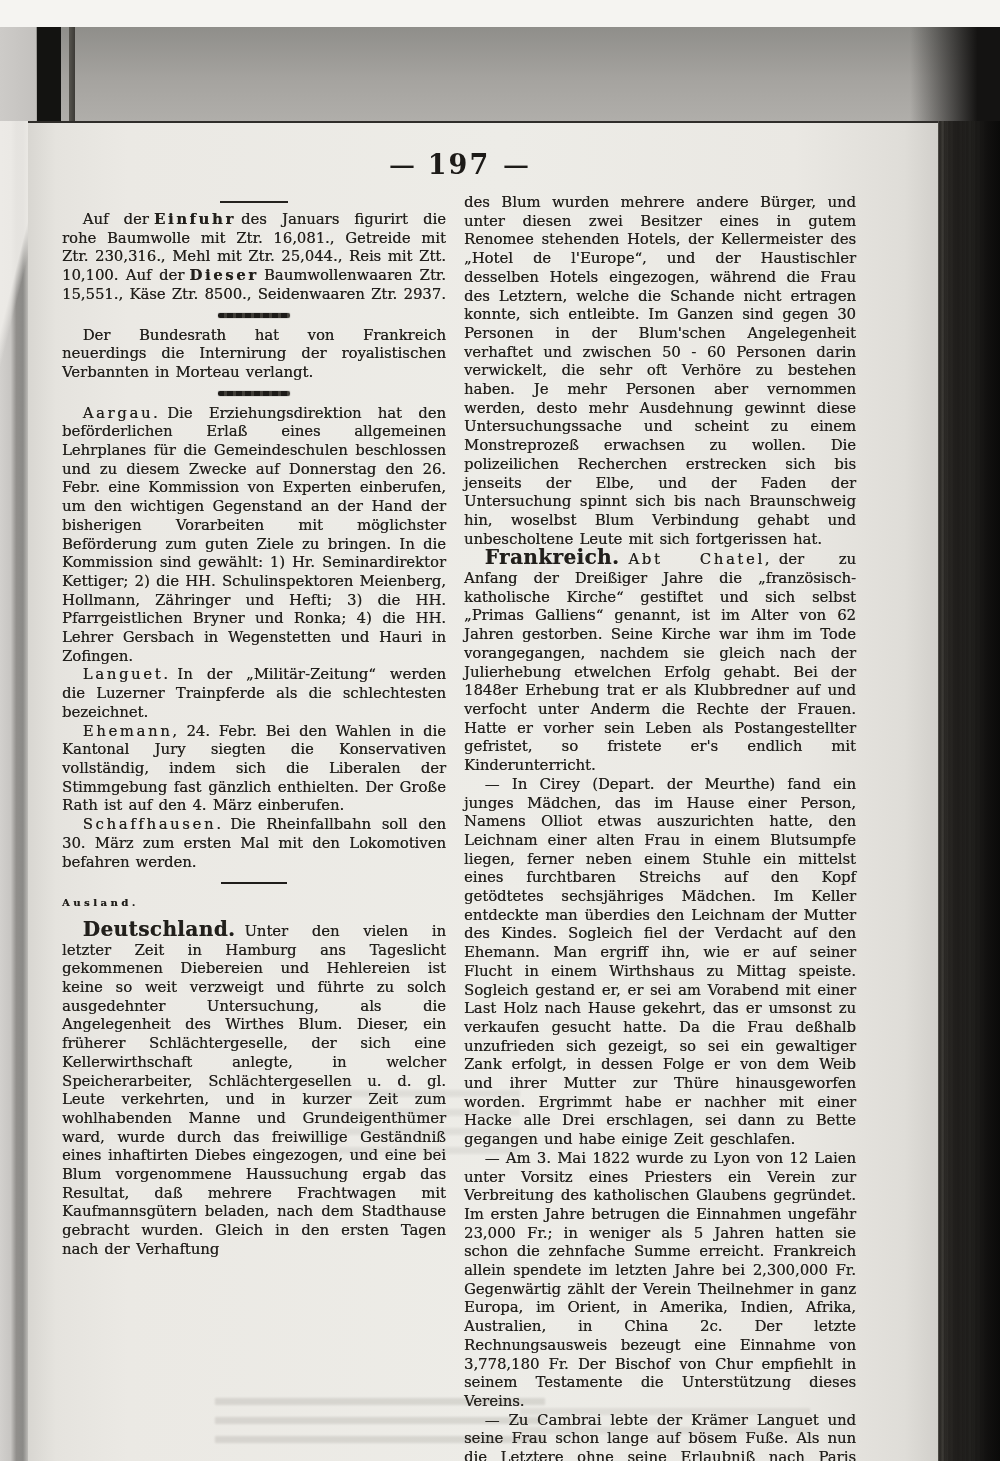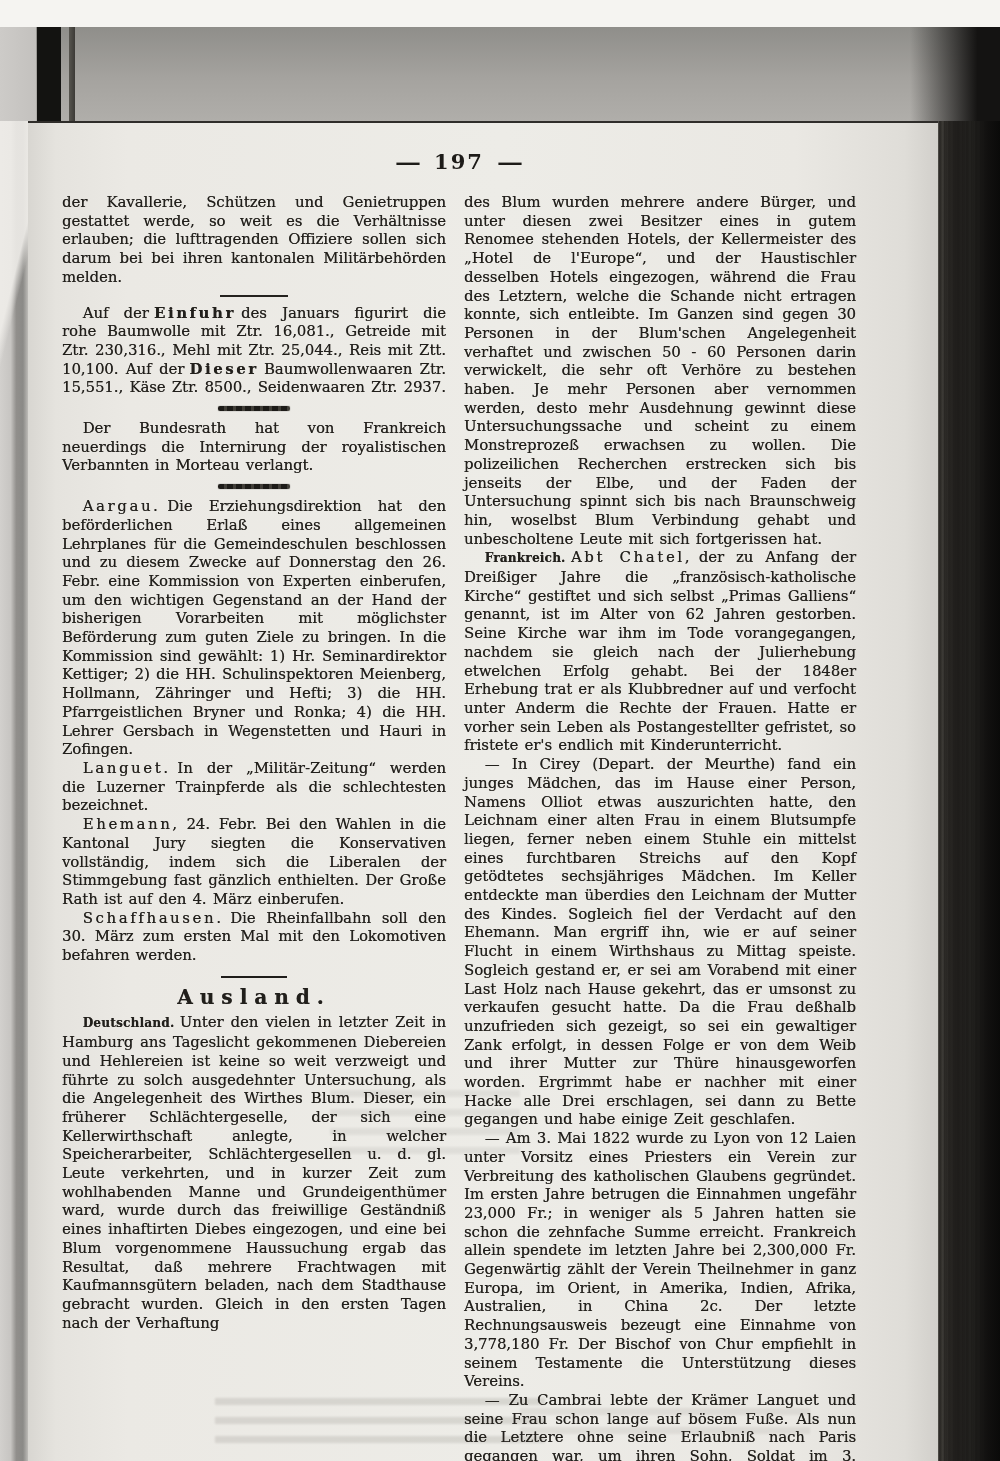--- a/index.html
+++ b/index.html
@@ -37,42 +37,42 @@
   
   .page{position:absolute;left:28px;top:121px;width:913px;height:1340px;
         border-top:2px solid #2f2d2a;
         background:linear-gradient(90deg,#d8d6d1 0px,#e5e3de 28px,#ebe9e4 100px,#edece7 52%,#eae8e3 84%,#dfddd8 96%,#d0cec9 100%);
         overflow:hidden;}
 
   .page-header{position:absolute;left:34px;top:26px;width:794px;
         display:flex;justify-content:center;align-items:center;gap:16px;
         color:#1d1b18;}
   .hdash{font-weight:bold;font-size:20px;transform:scaleX(1.3);}
-  .pagenum{font-weight:bold;font-size:21px;letter-spacing:2px;}
+  .pagenum{font-weight:bold;font-size:27px;letter-spacing:2px;}
 
   .columns{position:absolute;left:34px;top:70px;width:794px;display:flex;gap:18px;}
   .col{color:#211f1b;font-size:14.8px;line-height:18.7px;text-align:justify;
        word-spacing:1.5px;text-shadow:0.25px 0.15px 0 rgba(33,30,26,.75);}
   .col-left{width:384px;}
   .col-right{width:392px;}
   .para{margin:0;}
   .ind{text-indent:1.4em;}
 
   .sp{letter-spacing:0.18em;}
   .sp-mid{letter-spacing:0.18em;margin:16px .35em;font-weight:bold;}
   .lead{margin-right:.45em;}
-  .lead-bold{font-weight:bold;font-size:12px;margin-right:.45em;letter-spacing:.02em;}
+  .lead-bold{font-weight:bold;font-size:20px;margin-right:.45em;letter-spacing:.02em;}
 
   .rule{border:0;}
   .rule-plain{width:68px;height:0;border-top:2.5px solid #24221e;margin:8px auto 7px;}
   .rule-fuzzy{width:72px;height:5px;border-radius:2px;margin:9px auto 8px;
         background:repeating-linear-gradient(90deg,#1d1b18 0 6px,#413e38 6px 9px);
         box-shadow:0 0 1px rgba(20,18,15,.8);}
   .rule-ausland{width:66px;height:0;border-top:2.5px solid #1f1d1a;margin:11px auto 0;}
-  .ausland{text-align:center;font-weight:bold;font-size:20px;letter-spacing:.35em;
+  .ausland{font-weight:bold;font-size:10px;letter-spacing:.35em;
         margin:10px 0 7px;text-indent:0;}
 
   
   .ghost{position:absolute;filter:blur(1.3px);pointer-events:none;}
   .ghost1{left:215px;top:1398px;width:330px;height:46px;opacity:.16;
         background:repeating-linear-gradient(180deg,rgba(72,66,58,.8) 0 7px,transparent 7px 19px);}
   .ghost2{left:520px;top:1408px;width:290px;height:34px;opacity:.10;
         background:repeating-linear-gradient(180deg,rgba(72,66,58,.8) 0 7px,transparent 7px 19px);}
   .ghost3{left:330px;top:1090px;width:190px;height:70px;opacity:.09;
         background:repeating-linear-gradient(180deg,rgba(60,56,50,.8) 0 7px,transparent 7px 19px);}
@@ -96,21 +96,20 @@
 
     <div class="page-header">
       <span class="hdash">—</span>
       <span class="pagenum">197</span>
       <span class="hdash">—</span>
     </div>
 
     <div class="columns">
 
       <div class="col col-left">
-        <p class="para">der Kavallerie, Schützen und Genietruppen gestattet werde, so weit es die Verhältnisse erlauben; die lufttragenden Offiziere sollen sich darum bei bei ihren kantonalen Militärbehörden melden.</p>
 
         <div class="rule rule-plain"></div>
 
         <p class="para ind"><span>Auf der</span><span class="sp-mid">Einfuhr</span><span>des Januars figurirt die rohe Baumwolle mit Ztr. 16,081., Getreide mit Ztr. 230,316., Mehl mit Ztr. 25,044., Reis mit Ztt. 10,100. Auf der</span><span class="sp-mid">Dieser</span><span>Baumwollenwaaren Ztr. 15,551., Käse Ztr. 8500., Seidenwaaren Ztr. 2937.</span></p>
 
         <div class="rule rule-fuzzy"></div>
 
         <p class="para ind">Der Bundesrath hat von Frankreich neuerdings die Internirung der royalistischen Verbannten in Morteau verlangt.</p>
 
         <div class="rule rule-fuzzy"></div>

